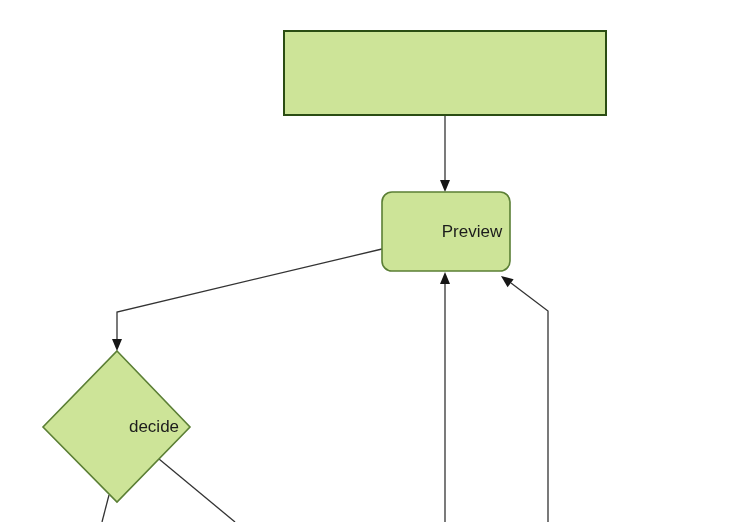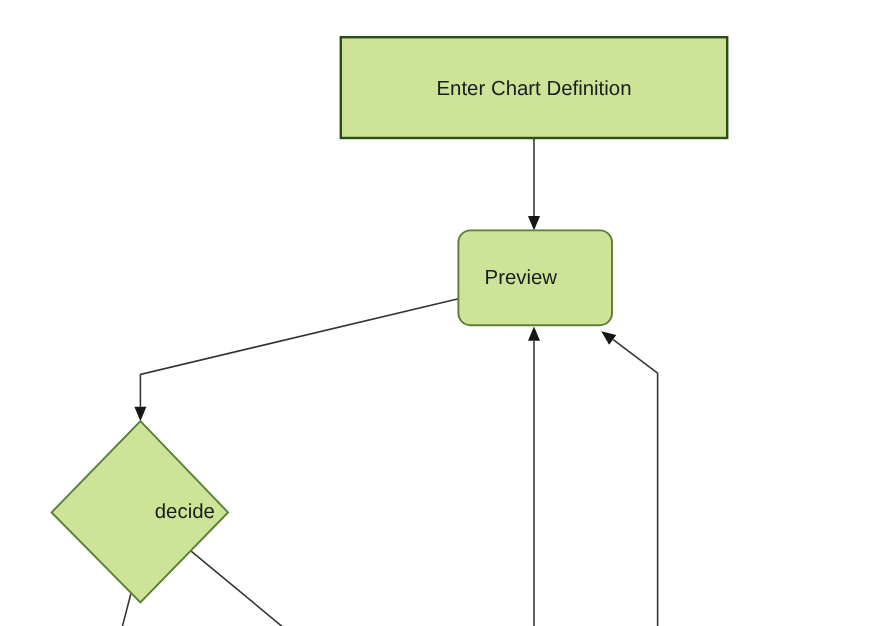--- a/index.html
+++ b/index.html
@@ -74,19 +74,18 @@
     <polygon class="arrowhead" points="445,272 440,284 450,284"></polygon>
 
     <path class="edge" d="M548 522 L548 311 L511 283"></path>
     <polygon class="arrowhead" points="501,276 513.6,279.2 507.6,287.2"></polygon>
 
     <rect class="node-rect" x="284" y="31" width="322" height="84"></rect>
     <rect class="node-round" x="382" y="192" width="128" height="79" rx="10" ry="10"></rect>
     <polygon class="node-diamond" points="117,351 190,427 117,502 43,427"></polygon>
   </svg>
 
-  <div class="label" style="left:445px; top:74px;">Enter Chart Definition</div>
 
-  <div class="label" style="left:434px; top:232px;">Preview</div>
+  <div class="label" style="left:472px; top:232px;">Preview</div>
 
   <div class="label" style="left:117px; top:427px;margin-left:37px;">decide</div>
 
 </div>
 
 </body></html>

